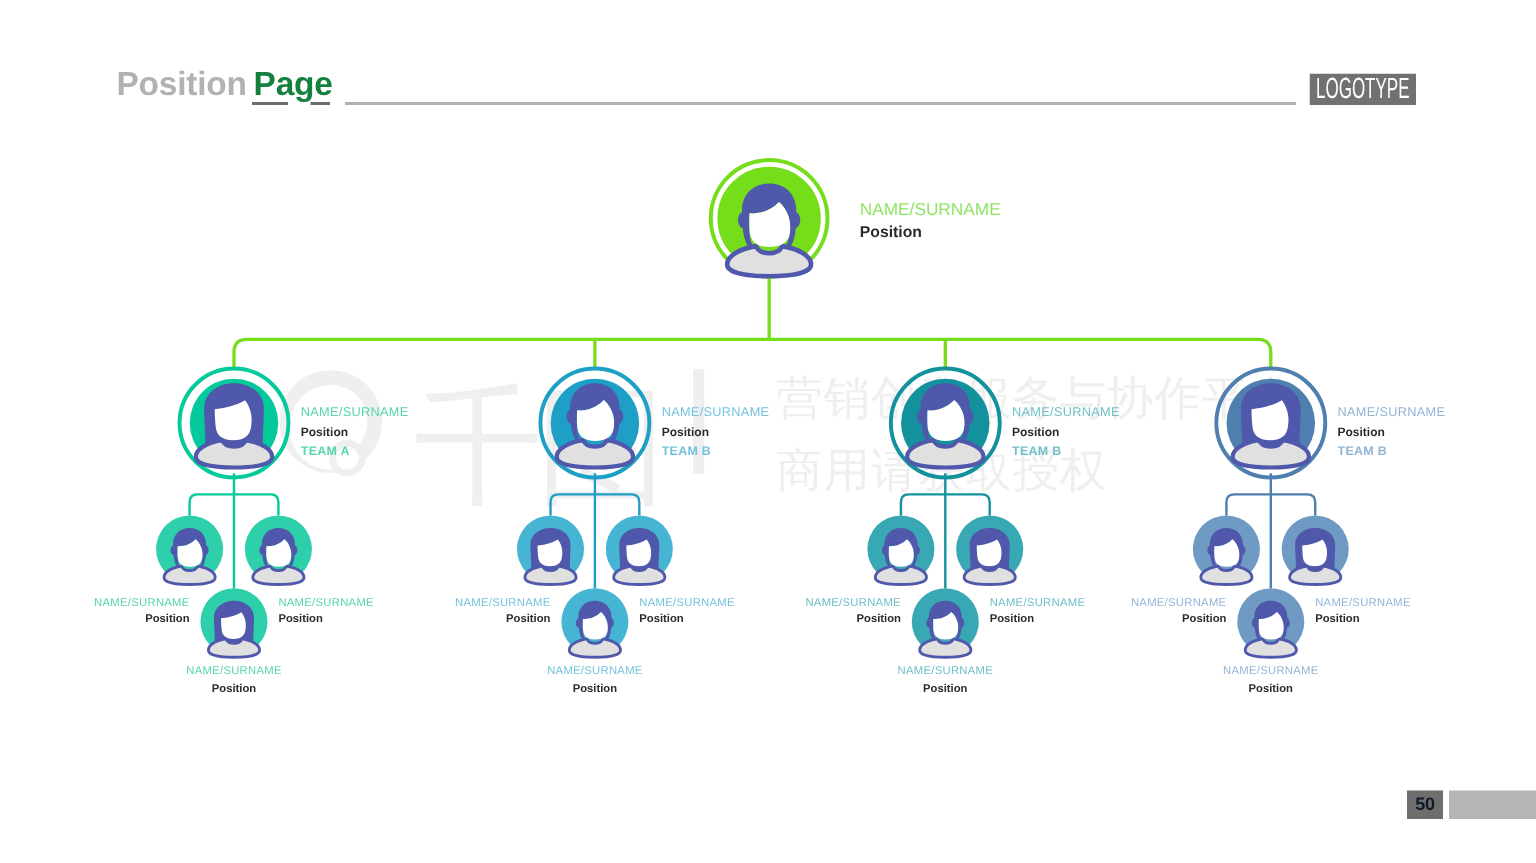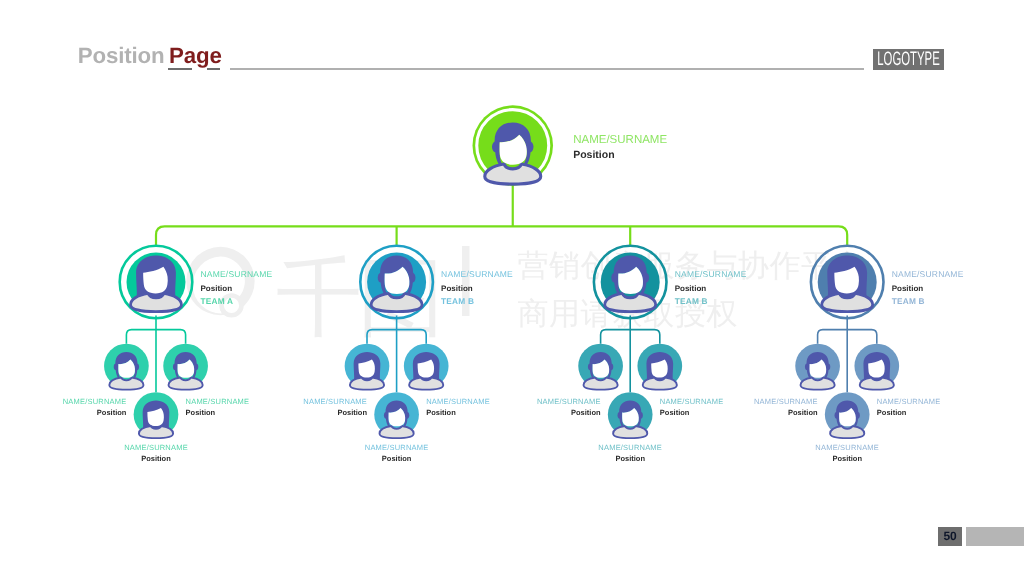--- a/index.html
+++ b/index.html
@@ -7,21 +7,21 @@
   body{width:1024px;height:575px;background:#fff;overflow:hidden;
        font-family:"Liberation Sans",sans-serif;
        -webkit-font-smoothing:antialiased;text-rendering:geometricPrecision;}
   #stage{position:relative;width:1024px;height:575px;background:#fff;}
 
   
   #header-title{position:absolute;left:77.7px;top:43.5px;font-size:22.3px;font-weight:bold;
                 letter-spacing:-0.15px;white-space:nowrap;line-height:24px;}
   #title-light{color:#b2b2b2;}
   #title-gap{display:inline-block;width:4.6px;}
-  #title-bold{color:#7f1d1d;}
+  #title-bold{color:#15803d;}
   #title-underline{position:absolute;left:168px;top:67.6px;width:23.8px;height:2.4px;background:#6e6e6e;}
   #title-underline2{position:absolute;left:206.9px;top:67.6px;width:12.9px;height:2.4px;background:#6e6e6e;}
   #header-rule{position:absolute;left:229.5px;top:68.1px;width:634.7px;height:1.5px;background:#b0b0b0;}
   #logotype{position:absolute;left:873.3px;top:48.9px;}
   
   #page-badge{position:absolute;left:938.2px;top:526.8px;width:23.6px;height:19.2px;background:#6e6e6e;color:#0f172a;
               font-size:12px;font-weight:bold;display:flex;align-items:center;justify-content:center;
               letter-spacing:-0.2px;}
   #page-bar{position:absolute;left:966.2px;top:526.8px;width:57.8px;height:19.2px;background:#b5b5b5;}
 

